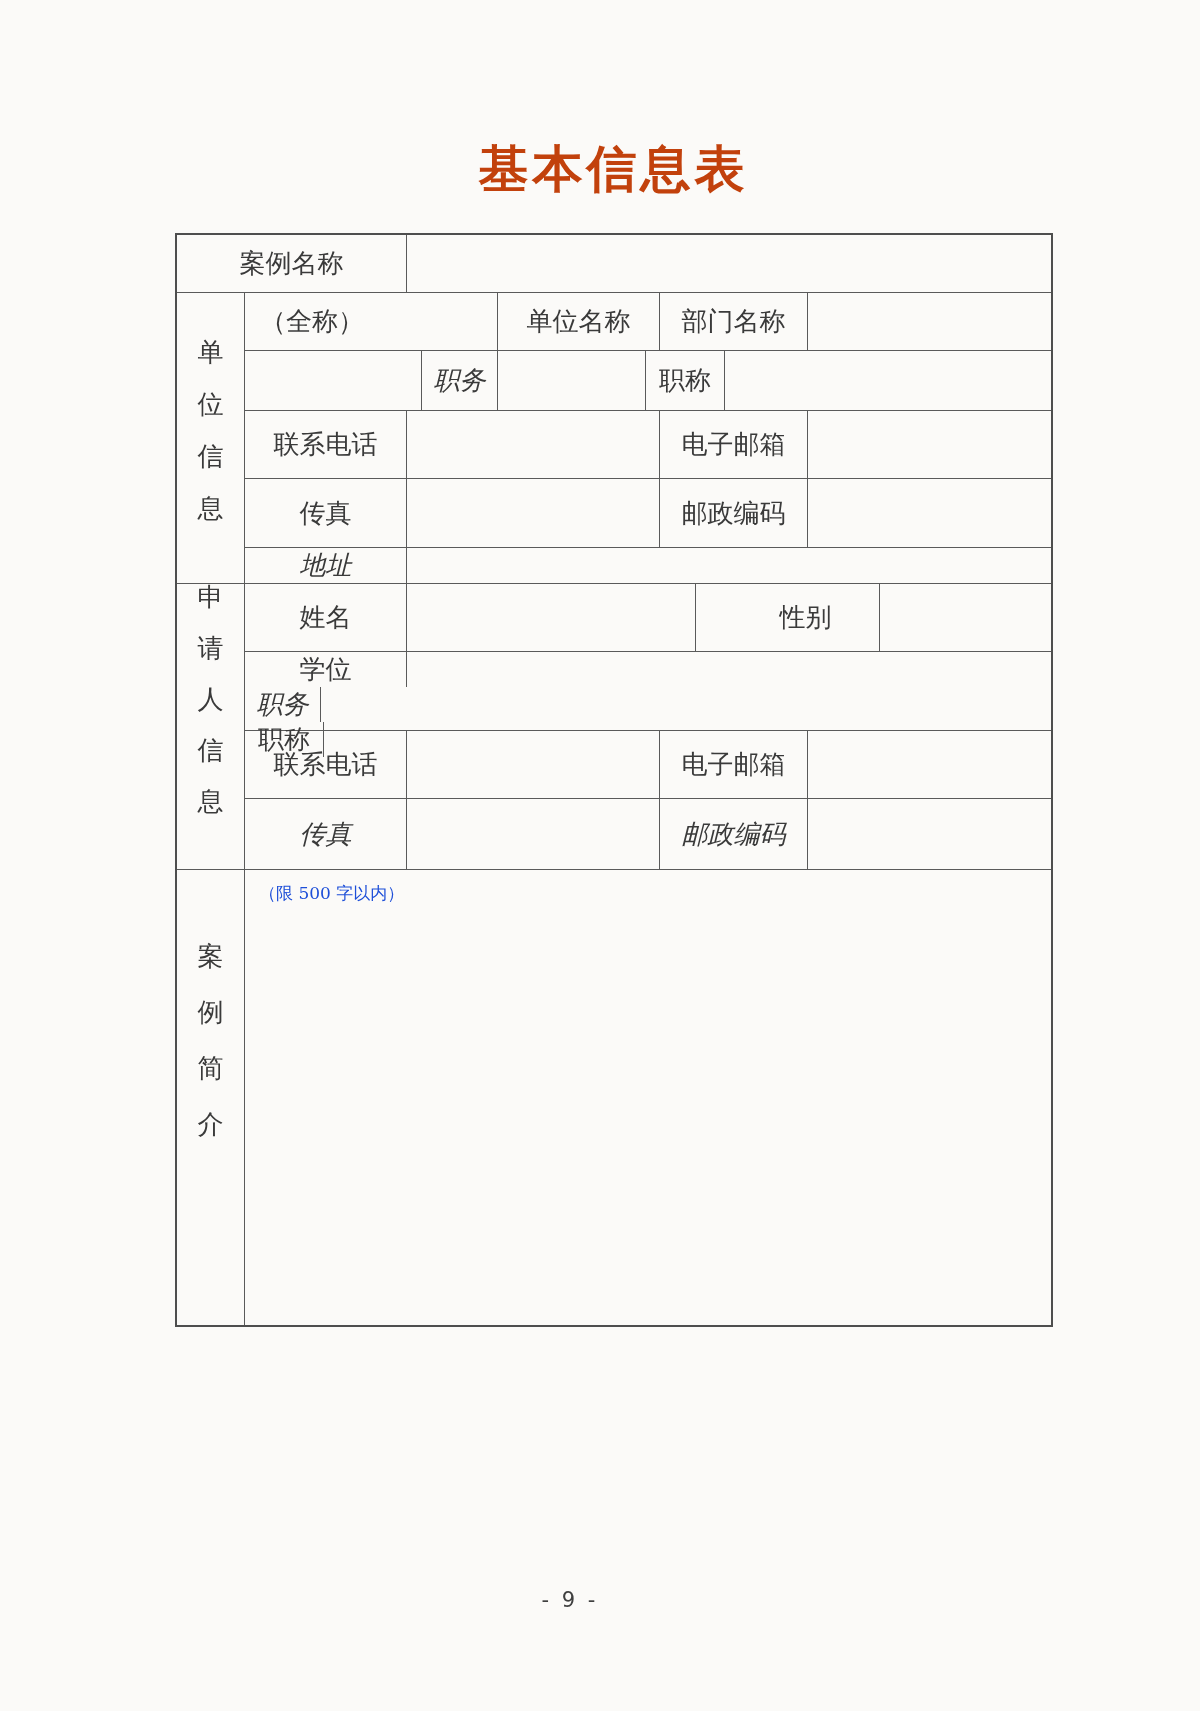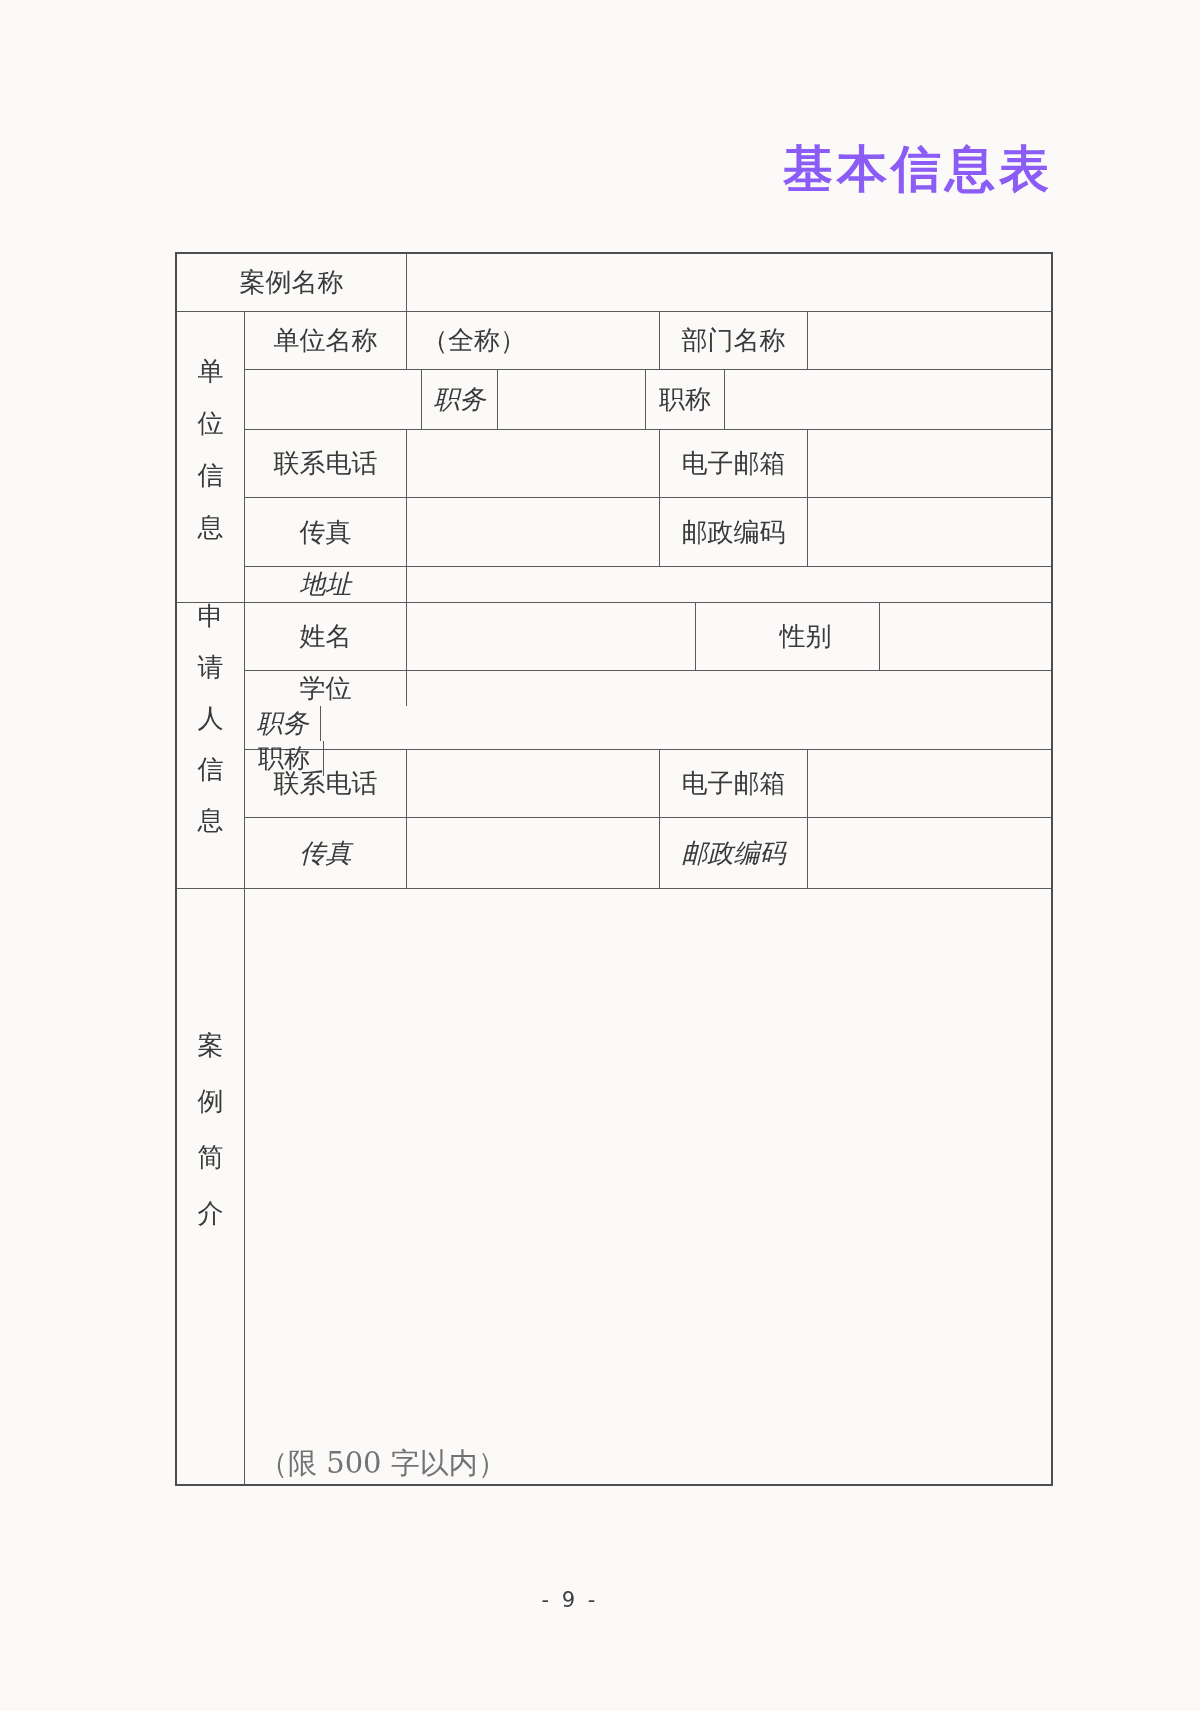--- a/index.html
+++ b/index.html
@@ -8,31 +8,30 @@
     position:relative;
     width:1200px; height:1711px;
     margin:0 auto;
     background:#fbfaf8;
     font-family:"DejaVu Serif","Liberation Serif",serif;
     color:#383838;
     overflow:hidden;
   }
   .doc-title {
     position:absolute; top:136px; left:174px; width:879px;
-    text-align:right;
-    font-size:50px; font-weight:bold; color:#8b5cf6;
+    text-align:center;
+    font-size:50px; font-weight:bold; color:#c2410c;
     letter-spacing:4px;
   }
   .info-table {
     position:absolute; left:175px; top:233px;
-    width:878px; height:1234px;
+    width:878px; height:1094px;
     border:2px solid #4e4e4e;
     display:flex; flex-direction:column;
     background:transparent;
-    margin-top:19px;
   }
   .trow { display:flex; border-bottom:1px solid #5a5a5a; }
   .section { display:flex; border-bottom:1px solid #5a5a5a; }
   .section.last { border-bottom:none; flex:1; }
   .cell {
     border-right:1px solid #5a5a5a;
     display:flex; align-items:center; justify-content:center;
     font-size:26px; color:#3a3a3a;
   }
   .cell.fill { flex:1; border-right:none; }
@@ -61,23 +60,23 @@
   .h-afax { height:77px; flex:1; }
   .w-caselabel { width:230px; }
   .w-label { width:162px; }
   .w-v1 { width:253px; }
   .w-l2 { width:148px; }
   .w-v6a { width:177px; }
   .w-l6a { width:76px;font-style:italic; }
   .w-v6b { width:148px; }
   .w-l6b { width:79px; }
   .summary-body {
-    flex:1; display:flex; align-items:flex-end; justify-content:flex-start;
+    flex:1; display:flex; align-items:flex-start; justify-content:flex-start;
     padding:12px 0 0 14px;
-    font-size:29px; color:#737373;
+    font-size:17px; color:#1d4ed8;
   }
   .page-footer {
     position:absolute; top:1588px; left:0; width:1140px;
     text-align:center;
     font-family:"DejaVu Sans","Liberation Sans",sans-serif;
     font-size:21px; color:#3f3f3f; letter-spacing:3px;
   }
 </style>
 </head>
 <body>
@@ -95,22 +94,22 @@
 
     <div class="section">
       <div class="sec-col unit">
         <span>单</span>
         <span>位</span>
         <span>信</span>
         <span>息</span>
       </div>
       <div class="sec-body">
         <div class="trow h-unitname">
+          <div class="cell w-v1 left">（全称）</div>
           <div class="cell w-label">单位名称</div>
-          <div class="cell w-v1 left">（全称）</div>
           <div class="cell w-l2">部门名称</div>
           <div class="cell fill"></div>
         </div>
         <div class="trow h-legal">
           <div class="cell w-v6a"></div>
           <div class="cell w-l6a">职务</div>
           <div class="cell w-v6b"></div>
           <div class="cell w-l6b">职称</div>
           <div class="cell fill"></div>
         </div>

